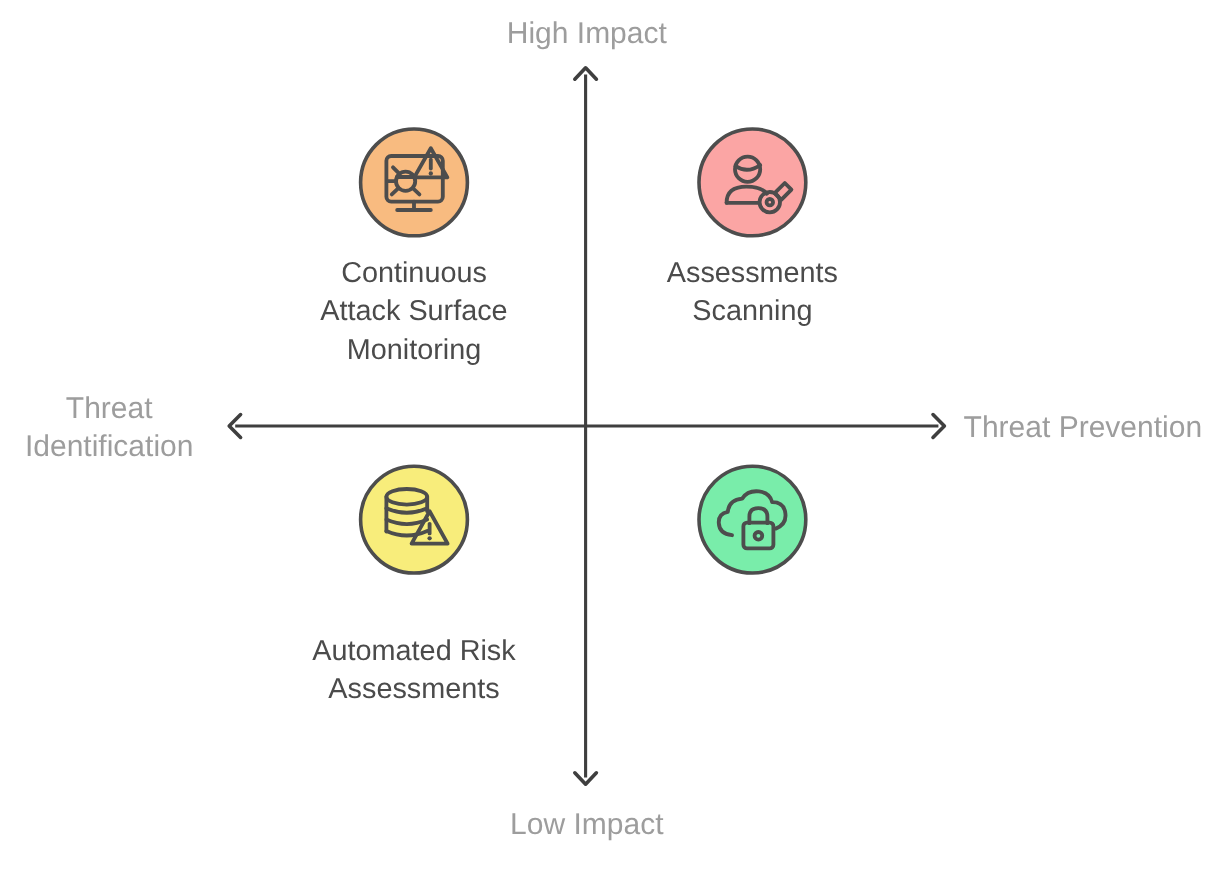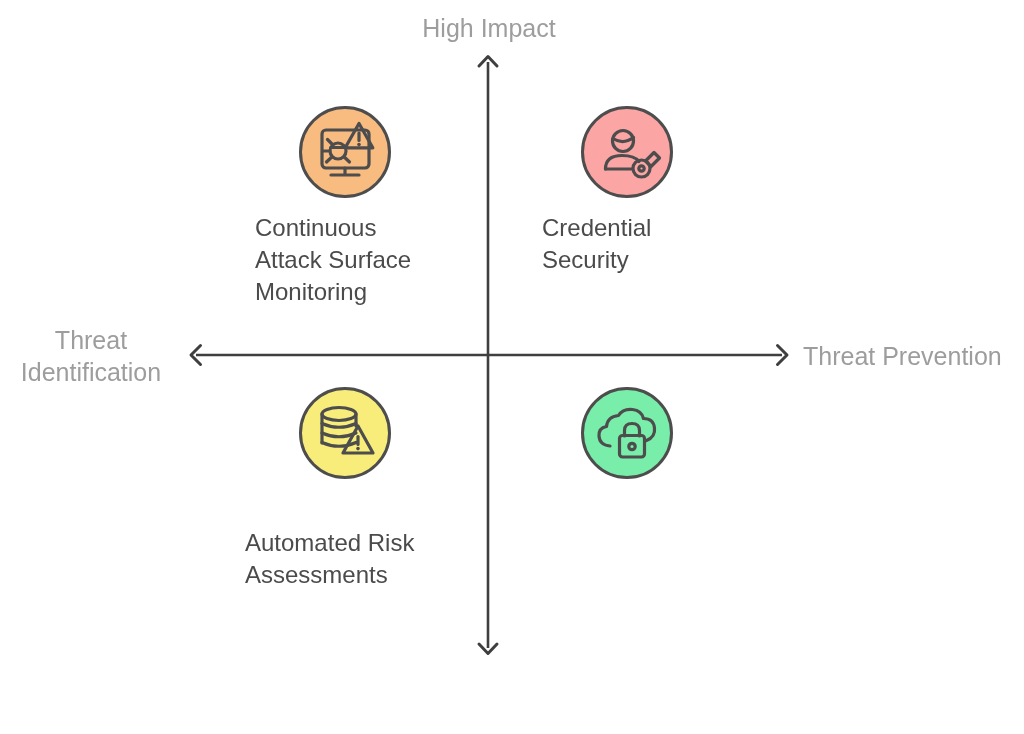--- a/index.html
+++ b/index.html
@@ -26,20 +26,21 @@
   .q-icon { position: absolute; width: 96px; height: 96px; }
   .q-icon.tl { left: 297px; top: 104px; }
   .q-icon.tr { left: 579px; top: 104px; }
   .q-icon.bl { left: 297px; top: 385px; }
   .q-icon.br { left: 579px; top: 385px; }
   .q-label {
     position: absolute;
     font-size: 24px;
     line-height: 32px;
     color: #4b4b4b;
+    text-align: center;
   }
   .q-label.tl { left: 255px; top: 212px; width: 180px; }
   .q-label.tr { left: 542px; top: 212px; width: 170px; }
   .q-label.bl { left: 245px; top: 495px; width: 200px; margin-top: 32px; }
   .q-label.br { left: 540px; top: 495px; width: 175px; }
   .icon-art { stroke: #4d4d4d; stroke-width: 3.2; fill: none; stroke-linecap: round; stroke-linejoin: round; }
   .icon-dot { fill: #4d4d4d; stroke: none; }
   .axis-line { stroke: #3f3f3f; stroke-width: 2.6; fill: none; }
   .axis-head { stroke: #3f3f3f; stroke-width: 3; fill: none; stroke-linecap: round; stroke-linejoin: round; }
 </style>
@@ -51,20 +52,21 @@
   <svg class="axes-svg" viewBox="0 0 1024 734" xmlns="http://www.w3.org/2000/svg">
     <line class="axis-line" x1="488" y1="62" x2="488" y2="648"></line>
     <line class="axis-line" x1="196" y1="355" x2="782" y2="355"></line>
     <path class="axis-head" d="M479,66 L488,56.5 L497,66"></path>
     <path class="axis-head" d="M479,644 L488,653.5 L497,644"></path>
     <path class="axis-head" d="M200.5,345.5 L191,355 L200.5,364.5"></path>
     <path class="axis-head" d="M777.5,345.5 L787,355 L777.5,364.5"></path>
   </svg>
 
   <div class="axis-label top">High Impact</div>
+  <div class="axis-label bottom">Low Impact</div>
   <div class="axis-label left">Threat Identification</div>
   <div class="axis-label right">Threat Prevention</div>
 
   <svg class="q-icon tl" viewBox="0 0 96 96" xmlns="http://www.w3.org/2000/svg">
     <circle cx="48" cy="48" r="44.5" stroke="#4d4d4d" stroke-width="3" fill="#F8BB80"></circle>
     <g>
       <rect class="icon-art" x="25" y="26" width="47" height="38" rx="4"></rect>
       <line class="icon-art" x1="48" y1="64" x2="48" y2="70"></line>
       <line class="icon-art" x1="34" y1="71" x2="62" y2="71"></line>
     </g>
@@ -91,21 +93,21 @@
       <path class="icon-art" d="M34,34.5 Q44,41 54.5,33.5"></path>
       <path class="icon-art" d="M26.5,65 Q26.5,51.5 43,51.5 Q55.5,51.5 60,57.5"></path>
       <line class="icon-art" x1="26.5" y1="65" x2="53" y2="65"></line>
     </g>
     <g>
       <path class="icon-art" d="M66.5,57 L75,48.5 L80.5,54 L72,62.5 Z" fill="#FBA5A4"></path>
       <circle class="icon-art" cx="62.5" cy="64.5" r="8.5" fill="#FBA5A4"></circle>
       <circle class="icon-art" cx="62.5" cy="64.5" r="2.7"></circle>
     </g>
   </svg>
-  <div class="q-label tr">Credential Security</div>
+  <div class="q-label tr">Assessments Scanning</div>
 
   <svg class="q-icon bl" viewBox="0 0 96 96" xmlns="http://www.w3.org/2000/svg">
     <circle cx="48" cy="48" r="44.5" stroke="#4d4d4d" stroke-width="3" fill="#F8ED7B"></circle>
     <g>
       <ellipse class="icon-art" cx="42" cy="29" rx="17" ry="6.5"></ellipse>
       <path class="icon-art" d="M25,29 L25,58"></path>
       <path class="icon-art" d="M59,29 L59,41"></path>
       <path class="icon-art" d="M25,38.5 Q42,46 59,38.5"></path>
       <path class="icon-art" d="M25,48 Q42,55.5 59,48"></path>
       <path class="icon-art" d="M25,57.5 Q42,65 59,57.5"></path>

